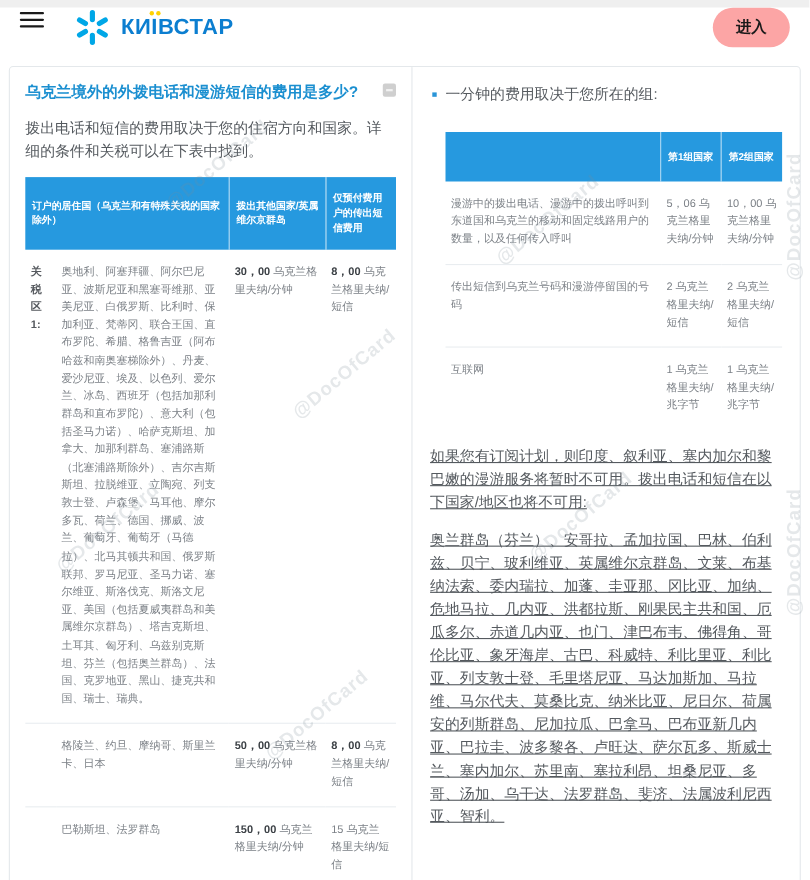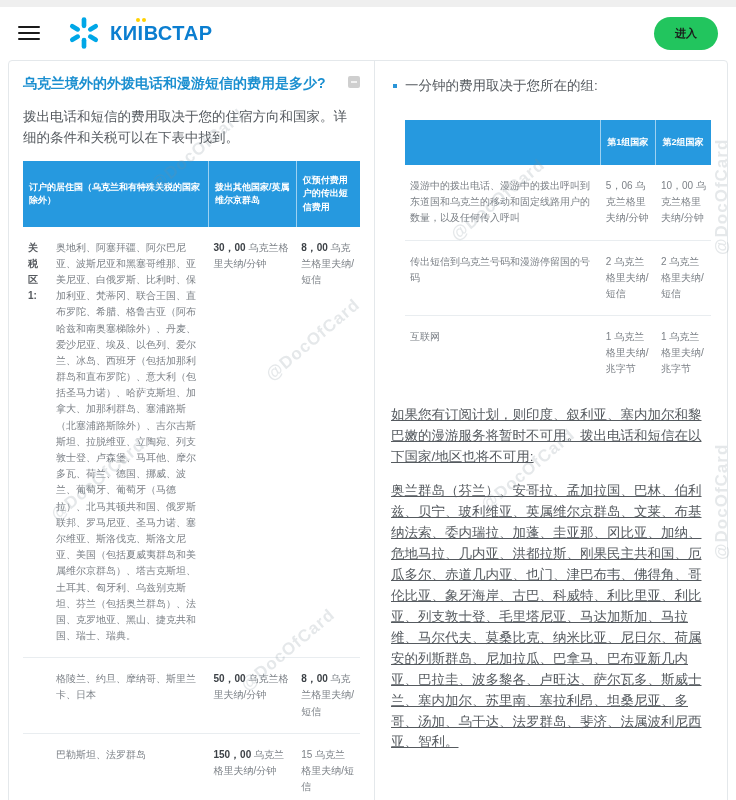--- a/index.html
+++ b/index.html
@@ -1,29 +1,29 @@
 <!DOCTYPE html>
 <html><head>
 <meta charset="utf-8">
 <style>
   * { margin:0; padding:0; box-sizing:border-box; }
   html,body { width:736px; height:800px; overflow:hidden; background:#fff;
     font-family:"Liberation Sans","DejaVu Sans",sans-serif; }
   .top-strip { height:7px; background:#efefef; }
   
-  .app-header { height:52px; display:flex; align-items:center; padding:0 18px; background:#fff; }
+  .app-header { height:52px; display:flex; align-items:flex-start; padding:0 18px; background:#fff; }
   .hamburger { width:22px; cursor:pointer; margin-right:26px; }
   .hamburger span { display:block; height:2.5px; background:#1a1a1a; border-radius:2px; margin:3.5px 0; }
   .logo { display:flex; align-items:center; gap:8px; }
   .brand { font-size:20px; font-weight:bold; color:#0b7ed0; letter-spacing:.5px; position:relative; display:flex; }
   .brand .yi { position:relative; }
   .brand .yi .dots { position:absolute; top:-4px; left:50%; transform:translateX(-50%); display:flex; gap:2px; }
   .brand .yi .dots i { width:4px; height:4px; border-radius:50%; background:#ffd101; }
-  .enter-btn { margin-left:auto; background:#22c55e; border:none; border-radius:999px;
-    padding:9px 21px; font-size:11px; font-weight:bold; color:#1a1a1a; cursor:pointer;
+  .enter-btn { margin-left:auto; background:#fca5a5; border:none; border-radius:999px;
+    padding:9px 21px; font-size:14px; font-weight:bold; color:#1a1a1a; cursor:pointer;
     font-family:inherit; }
   
   .card { position:absolute; left:8px; right:8px; top:60px; min-height:1400px;
     border:1px solid #e4e8eb; border-radius:4px; display:flex; background:#fff; }
   .col { padding:13px 14px; }
   .col.left  { width:366px; border-right:1px solid #e4e8eb; }
   .col.right { flex:1; padding:13px 16px; }
   .q-head { display:flex; align-items:flex-start; }
   .q-head h2 { flex:1; font-size:14px; font-weight:bold; color:#1b8fd0; line-height:1.4; cursor:pointer; }
   .q-head.sub { margin-top:22px; }

